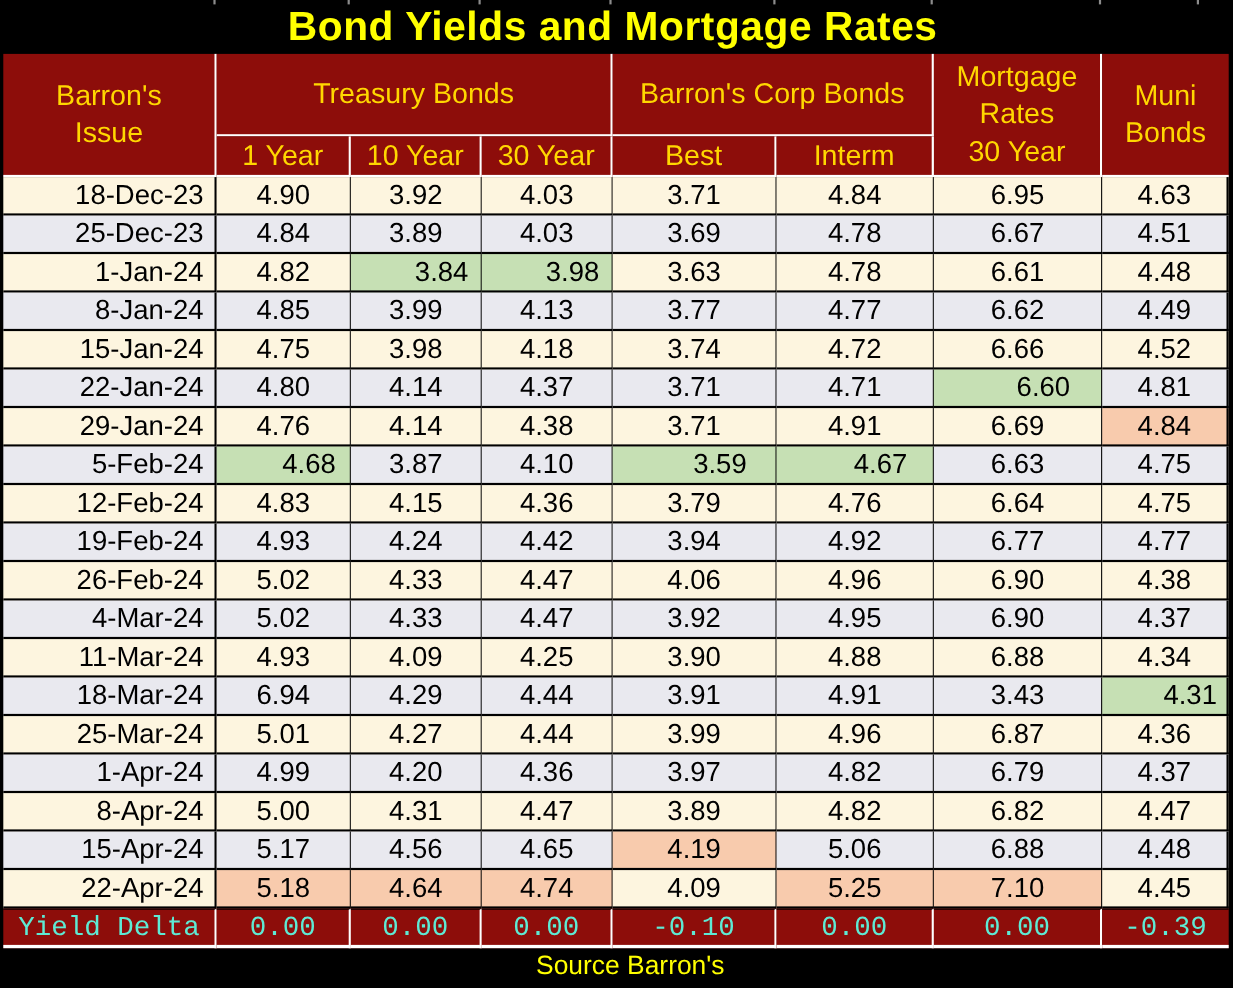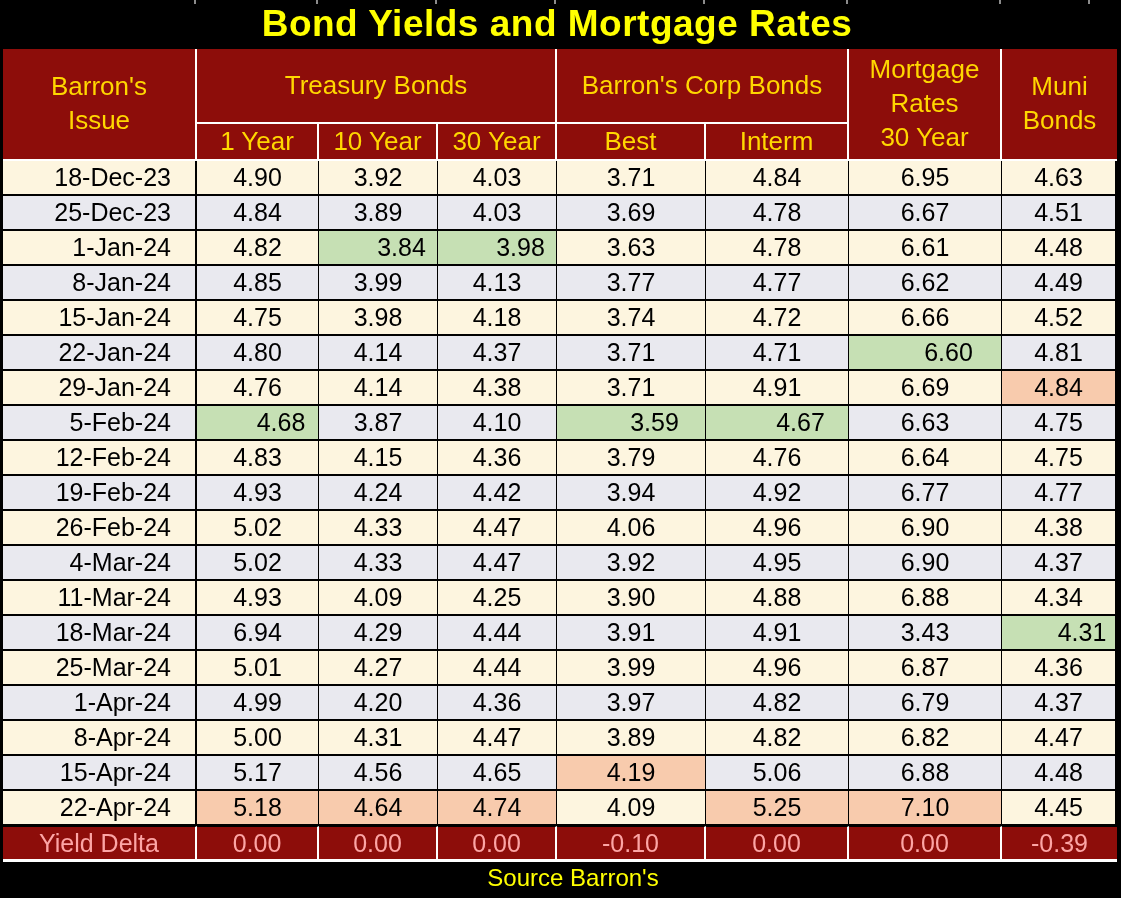--- a/index.html
+++ b/index.html
@@ -78,38 +78,39 @@
     color: #000;
     text-align: center;
     vertical-align: middle;
     padding: 0;
     border-right: 1px solid #000;
     border-bottom: 2px solid #000;
   }
   tbody td.col-last { border-right: 2px solid #000; margin-top: 40px; }
   tbody td.date-cell {
     text-align: right;
-    padding-right: 24px;
+    padding-right: 10px;
     border-right: 2px solid #000;
   }
   tr.stripe-cream td { background: var(--cream, #FDF5DF); }
   tr.stripe-gray  td { background: var(--gray,  #E9E9EF); }
   td.hl-green  { background: var(--green,  #C6E0B4) !important; padding-left: 47px; }
   td.hl-orange { background: var(--orange, #F8CBAD) !important; }
 
   
   tr.delta-row { height: 36px; }
   tr.delta-row td {
     background: var(--maroon, #8D0D0A) !important;
-    color: #fca5a5;
+    color: #5eead4;
     font-size: 25px;
     text-align: center;
     border-top: 1px solid #000;
     border-right: 2px solid #fff;
     border-bottom: 3px solid #fff;
+    font-family: Liberation Mono, monospace;
   }
   tr.delta-row td:last-child { border-right: none; }
 
   .footer {
     position: absolute;
     left: 16px;
     bottom: 0;
     width: 1114px;
     height: 37px;
     line-height: 34px;

